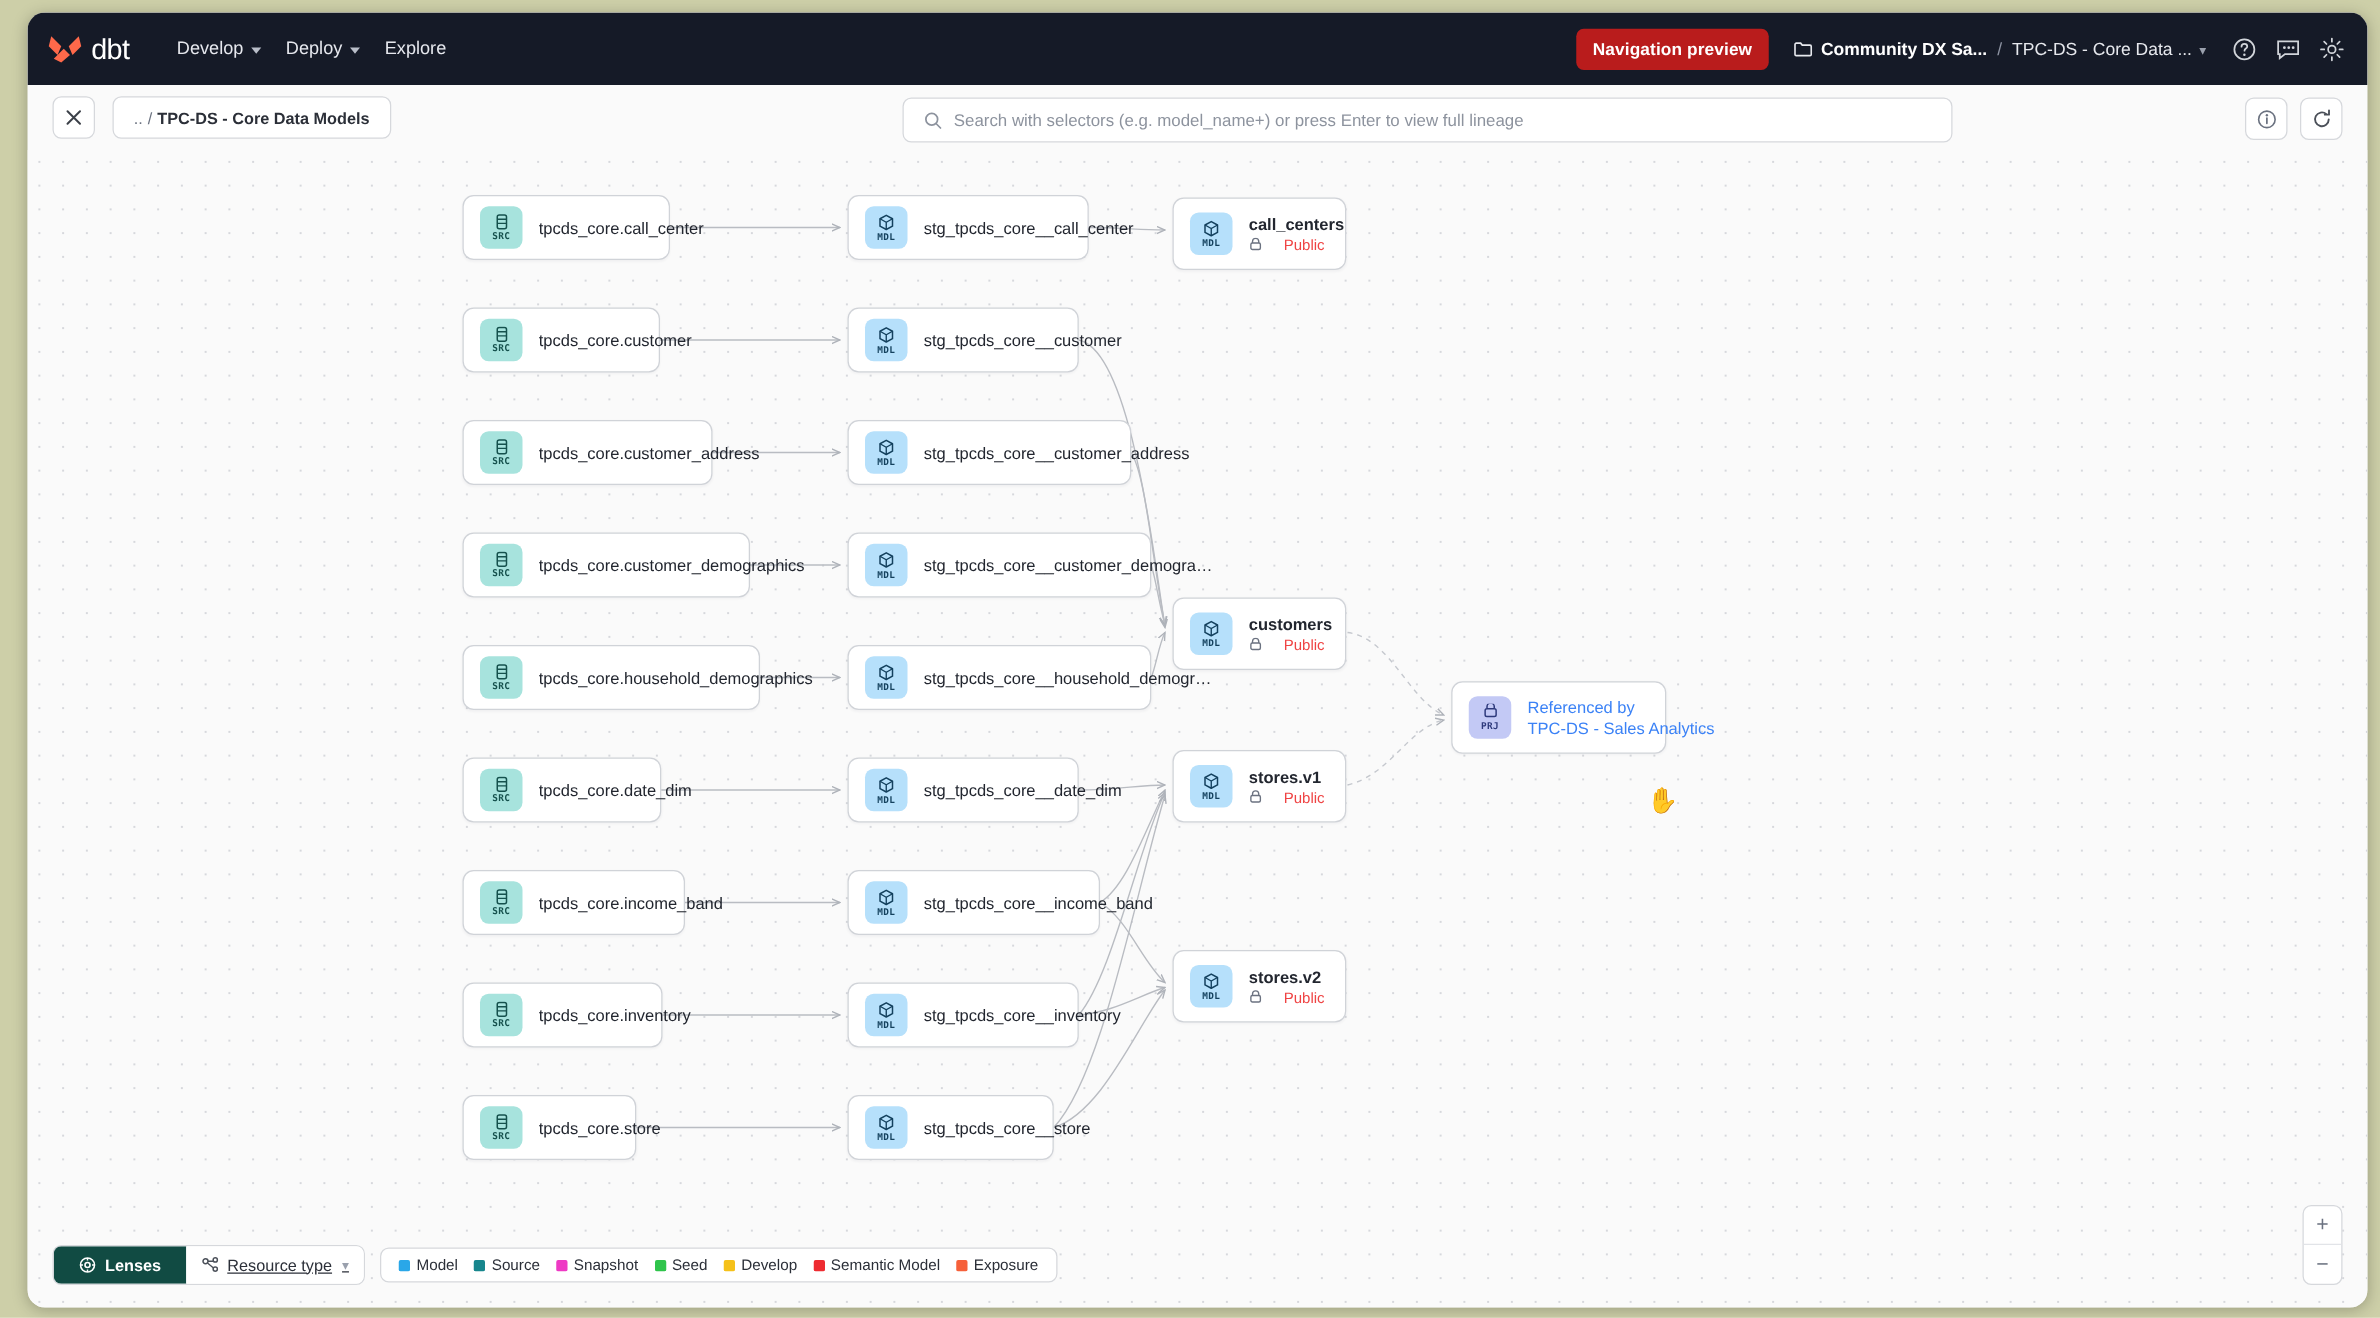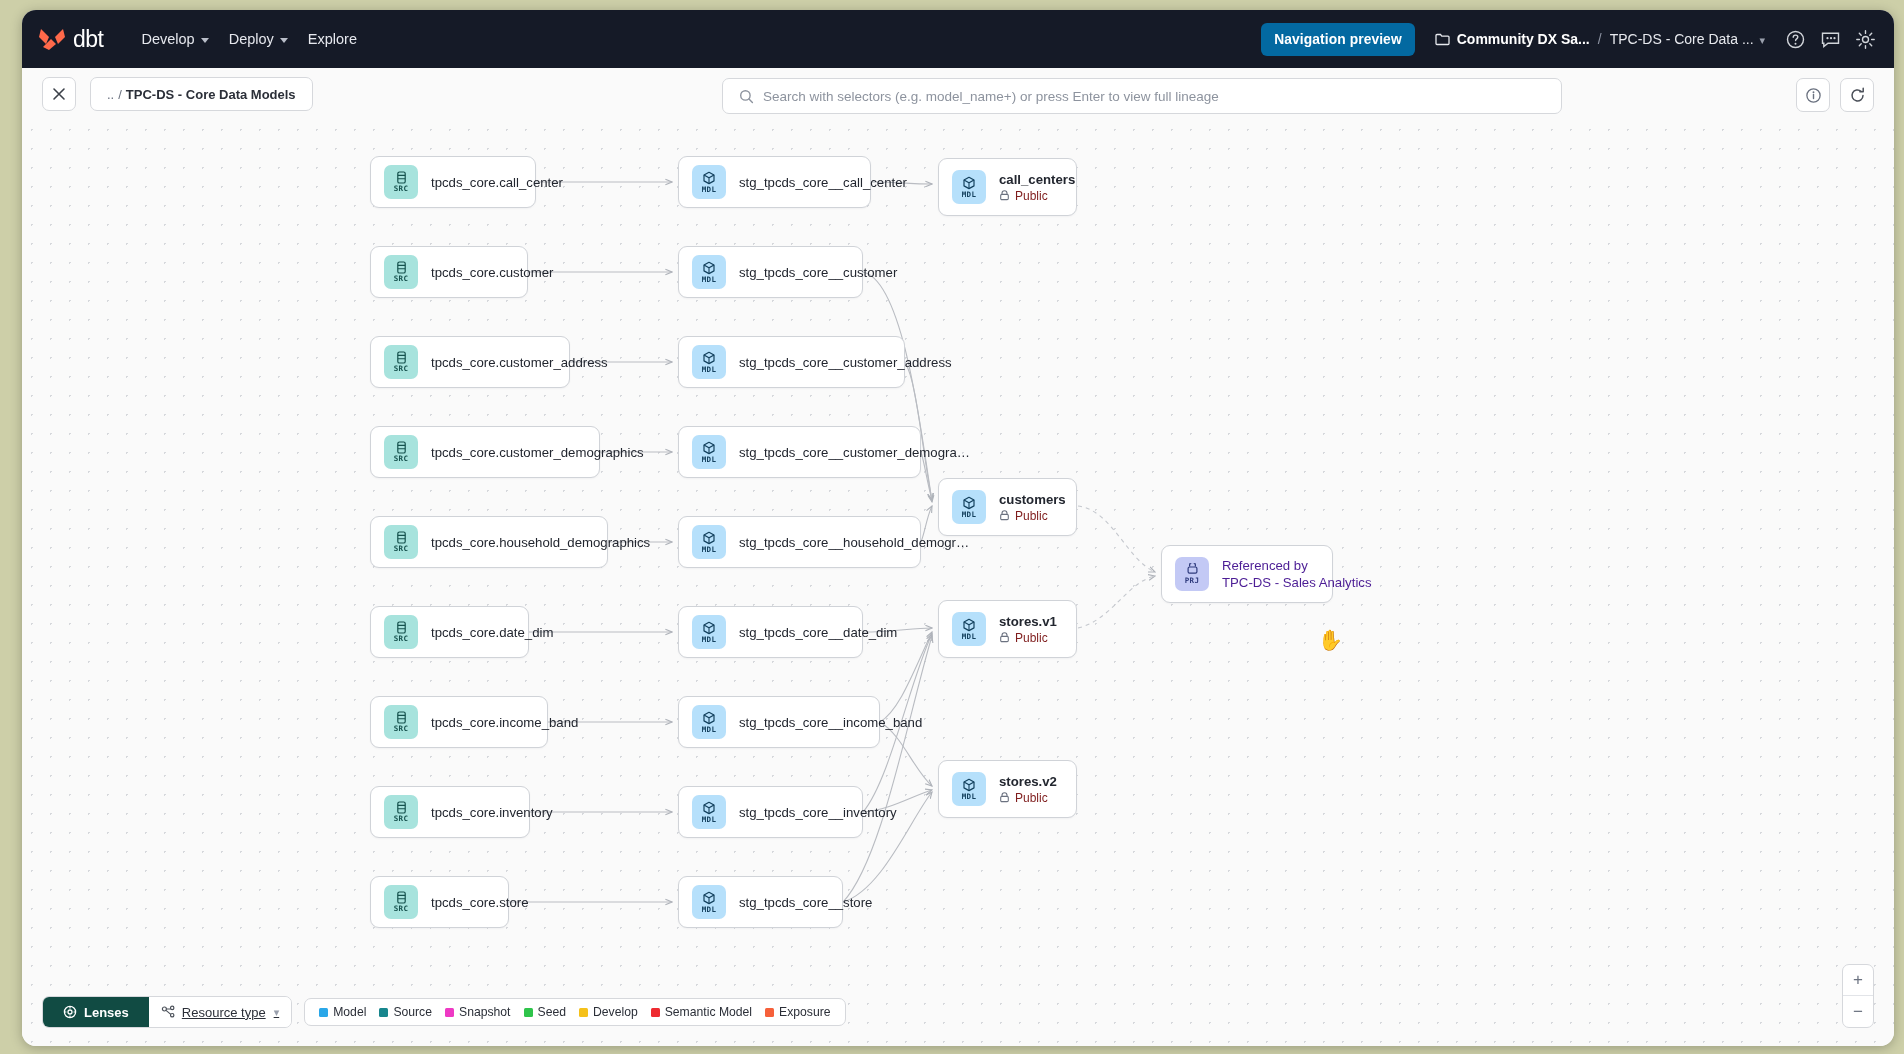--- a/index.html
+++ b/index.html
@@ -32,21 +32,21 @@
   .navlink {
     font-size: 14.5px; color: #e6e8ee; padding: 6px 10px;
     display: flex; align-items: center; gap: 6px; cursor: pointer;
     border-radius: 5px;
   }
   .caret { display:inline-block; width:0;height:0;
     border-left:4px solid transparent;border-right:4px solid transparent;
     border-top:5px solid #b9bec9; margin-top:2px;}
   .spacer { flex: 1 1 auto; }
   .nav-preview-btn {
-    background: #0369a1; color: #fff; font-size: 13.8px; font-weight: 600;
+    background: #b91c1c; color: #fff; font-size: 13.8px; font-weight: 600;
     border-radius: 6px; padding: 9px 13px; cursor: pointer; letter-spacing:.1px;
   }
   .crumbs { display: flex; align-items: center; gap: 8px; margin-left: 20px; font-size: 14px; }
   .crumb-proj { display: flex; align-items: center; gap: 7px; font-weight: bold; color: #fff; cursor: pointer; }
   .crumb-sep { color: #8e94a3; }
   .crumb-env { color: #e7e9ee; cursor: pointer; }
   .crumb-caret { color:#9aa0ad; font-size:11px; margin-left:2px; }
   .hdr-icons { display: flex; align-items: center; gap: 14px; margin-left: 20px; }
   .hdr-icon { width: 21px; height: 21px; cursor: pointer; opacity: .92; }
   
@@ -99,23 +99,23 @@
     gap: 0px;
   }
   .badge .bsvg { display:block; }
   .badge .btxt { font-size: 7.5px; font-weight: bold; letter-spacing: .3px;
     font-family: "DejaVu Sans Mono", monospace; line-height: 8px; margin-top:1px; }
   .badge.src { background: #a7e3dd; color: #15514d; }
   .badge.mdl { background: #b6e0fb; color: #14415e; }
   .badge.prj { background: #c3c9f5; color: #2e3a7c; }
   .node-body { display: flex; flex-direction: column; justify-content: center; gap: 2px; min-width:0; }
   .node-title { font-size: 13.2px; color: #22262f; white-space: nowrap; }
-  .node-sub { font-size: 12px; color: #7f1d1d; display: flex; align-items: center; gap: 5px; }
+  .node-sub { font-size: 12px; color: #ef4444; display: flex; align-items: center; gap: 17px; }
   .node.two-line .node-title { font-weight: 600; }
-  .node.two-line.ref .node-title { font-weight: 400; color:#4c1d95; }
+  .node.two-line.ref .node-title { font-weight: 400; color:#3b82f6; }
   
   .footer { position: absolute; left: 20px; bottom: 18px; display: flex; align-items: center; gap: 12px; z-index: 6; }
   .lens-group { display: flex; height: 32px; border-radius: 7px; overflow: hidden;
     border: 1px solid #d6d8dc; background:#fff; }
   .lens-btn {
     background: #114b43; color: #fff; font-size: 13px; font-weight: 600;
     display: flex; align-items: center; gap: 7px; padding: 0 20px; cursor: pointer;
   }
   .restype-btn {
     background: #fff; color: #2b2f38; font-size: 13px; display: flex; align-items: center;

